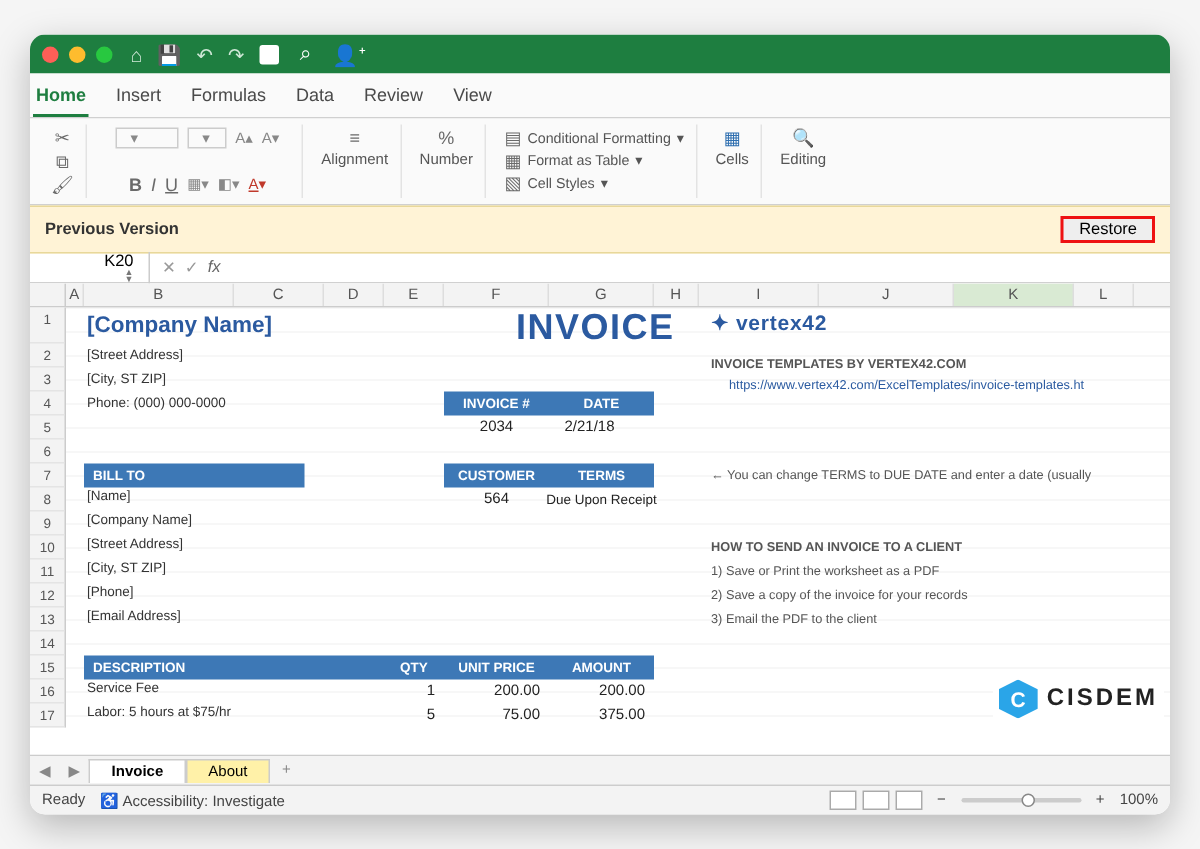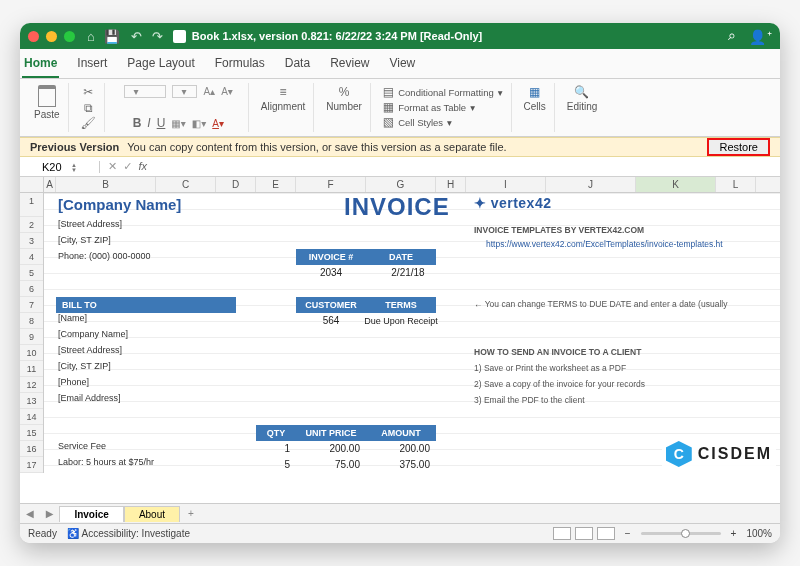--- a/index.html
+++ b/index.html
@@ -30,28 +30,28 @@
   .big-btn { display:flex; flex-direction:column; align-items:center; gap:2px; }
   .clip-icon { width:18px; height:22px; border:1px solid #888; border-top:4px solid #888; border-radius:2px 2px 0 0; position:relative; }
   .glyph { color:#6a6a6a; font-size:12px; }
   .smallglyph { font-size:10px; color:#888; }
   .glyph.blue { color:#2f6fb0; }
   .rgroup .label { font-size: 10px; color: #555; }
   .styles-list { display:flex; flex-direction:column; gap:1px; font-size:9.5px; color:#555; }
   .styles-list div { display:flex; align-items:center; gap:4px; }
 
   
-  .notice { background: #fff3d6; border-top: 1px solid #e8d89a; border-bottom: 1px solid #e8d89a; height: 20px; display: flex; align-items: center; padding: 0 10px; font-size: 11px; color: #333; }
+  .notice { background: #fff3d6; border-top: 1px solid #e8d89a; border-bottom: 1px solid #e8d89a; height: 32px; display: flex; align-items: center; padding: 0 10px; font-size: 11px; color: #333; }
   .notice b { margin-right: 8px; }
   .notice-spacer { flex: 1; }
   .restore-btn { border: 2px solid #e11; background: #eee; padding: 1px 10px; font-size: 11px; cursor: pointer; }
 
   
   .fbar { display: flex; align-items: center; height: 20px; border-bottom: 1px solid #d0d0d0; font-size: 11px; }
-  .namebox { width: 80px; border-right: 1px solid #ccc; padding: 0 22px; display:flex; align-items:flex-end; justify-content:space-between; }
+  .namebox { width: 80px; border-right: 1px solid #ccc; padding: 0 10px; display:flex; align-items:flex-end; justify-content:space-between;flex-direction:column; }
   .nb-arrows { display:flex; flex-direction:column; font-size:6px; line-height:5px; color:#777; }
   .fbar .fx-controls { display:flex; gap:6px; padding:0 8px; color:#999; font-size:11px; }
   .fbar .fx { font-style: italic; color:#666; }
 
   
   .grid-wrap { flex: 1; overflow: hidden; position: relative; background:#fff; }
   .colhdr { display:flex; height:16px; font-size:10px; color:#555; border-bottom:1px solid #ccc; background:#f3f3f3; }
   .rowhdr-spacer { width:24px; border-right:1px solid #ccc; }
   .ch { border-right:1px solid #ddd; text-align:center; line-height:16px; }
   .ch.active { background:#d9ead3; }
@@ -106,44 +106,36 @@
       <div class="dot yellow"></div>
       <div class="dot green"></div>
     </div>
     <div class="tb-icons">
       <span>⌂</span>
       <span>💾</span>
       <span>↶</span>
       <span>↷</span>
     </div>
     <span class="doc-icon"></span>
-    <span class="title-text">Book 1.xlsx, version 0.821: 6/22/22 3:24 PM  [Read-Only]</span>
     <div class="title-right">
       <span>⌕</span>
       <span>👤⁺</span>
     </div>
   </div>
 
   <div class="tabs">
     <div class="tab active">Home</div>
     <div class="tab">Insert</div>
-    <div class="tab">Page Layout</div>
     <div class="tab">Formulas</div>
     <div class="tab">Data</div>
     <div class="tab">Review</div>
     <div class="tab">View</div>
   </div>
 
   <div class="ribbon">
-    <div class="rgroup">
-      <div class="big-btn">
-        <div class="clip-icon"></div>
-        <span class="label">Paste</span>
-      </div>
-    </div>
     <div class="rgroup">
       <span class="glyph">✂</span>
       <span class="glyph">⧉</span>
       <span class="glyph">🖌</span>
     </div>
     <div class="rgroup" style="min-width:140px">
       <div class="icons-row">
         <span class="smallglyph" style="border:1px solid #ccc;padding:0 26px 0 6px;">&nbsp;▾</span>
         <span class="smallglyph" style="border:1px solid #ccc;padding:0 10px 0 6px;">&nbsp;▾</span>
         <span class="smallglyph">A▴</span>
@@ -186,21 +178,20 @@
     <div class="rgroup">
       <div class="big-btn">
         <span class="glyph">🔍</span>
         <span class="label">Editing</span>
       </div>
     </div>
   </div>
 
   <div class="notice">
     <b>Previous Version</b>
-    <span>You can copy content from this version, or save this version as a separate file.</span>
     <div class="notice-spacer"></div>
     <button class="restore-btn">Restore</button>
   </div>
 
   <div class="fbar">
     <div class="namebox">
       <span>K20</span>
       <div class="nb-arrows">
           <span>▲</span>
           <span>▼</span>
@@ -256,35 +247,36 @@
         <div class="abs company" style="left:14px;top:3px">[Company Name]</div>
         <div class="abs small-text" style="left:14px;top:26px">[Street Address]</div>
         <div class="abs small-text" style="left:14px;top:42px">[City, ST ZIP]</div>
         <div class="abs small-text" style="left:14px;top:58px">Phone: (000) 000-0000</div>
 
         <div class="abs invoice-title" style="left:300px;top:0">INVOICE</div>
 
         <div class="abs hdr-cell" style="left:252px;top:56px;width:70px">INVOICE #</div>
         <div class="abs hdr-cell" style="left:322px;top:56px;width:70px">DATE</div>
         <div class="abs val-cell" style="left:252px;top:72px;width:70px">2034</div>
-        <div class="abs val-cell" style="left:329px;top:72px;width:70px">2/21/18</div>
-
-        <div class="abs section-hdr" style="left:12px;top:104px;width:180px">BILL TO</div>
+        <div class="abs val-cell" style="left:314px;top:72px;width:70px">2/21/18</div>
+
+        <div class="abs section-hdr" style="left:12px;top:104px;width:147px">BILL TO</div>
         <div class="abs hdr-cell" style="left:252px;top:104px;width:70px">CUSTOMER ID</div>
         <div class="abs hdr-cell" style="left:322px;top:104px;width:70px">TERMS</div>
         <div class="abs val-cell" style="left:252px;top:120px;width:70px">564</div>
         <div class="abs val-cell" style="left:310px;top:120px;width:94px;font-size:9px">Due Upon Receipt</div>
 
         <div class="abs small-text" style="left:14px;top:120px">[Name]</div>
         <div class="abs small-text" style="left:14px;top:136px">[Company Name]</div>
         <div class="abs small-text" style="left:14px;top:152px">[Street Address]</div>
         <div class="abs small-text" style="left:14px;top:168px">[City, ST  ZIP]</div>
         <div class="abs small-text" style="left:14px;top:184px">[Phone]</div>
         <div class="abs small-text" style="left:14px;top:200px">[Email Address]</div>
 
+        <div class="abs section-hdr" style="left:12px;top:232px;width:200px">DESCRIPTION</div>
         <div class="abs hdr-cell" style="left:212px;top:232px;width:40px">QTY</div>
         <div class="abs hdr-cell" style="left:252px;top:232px;width:70px">UNIT PRICE</div>
         <div class="abs hdr-cell" style="left:322px;top:232px;width:70px">AMOUNT</div>
 
         <div class="abs small-text" style="left:14px;top:248px">Service Fee</div>
         <div class="abs val-cell num" style="left:212px;top:248px;width:40px">1</div>
         <div class="abs val-cell num" style="left:252px;top:248px;width:70px">200.00</div>
         <div class="abs val-cell num" style="left:322px;top:248px;width:70px">200.00</div>
 
         <div class="abs small-text" style="left:14px;top:264px">Labor: 5 hours at $75/hr</div>

